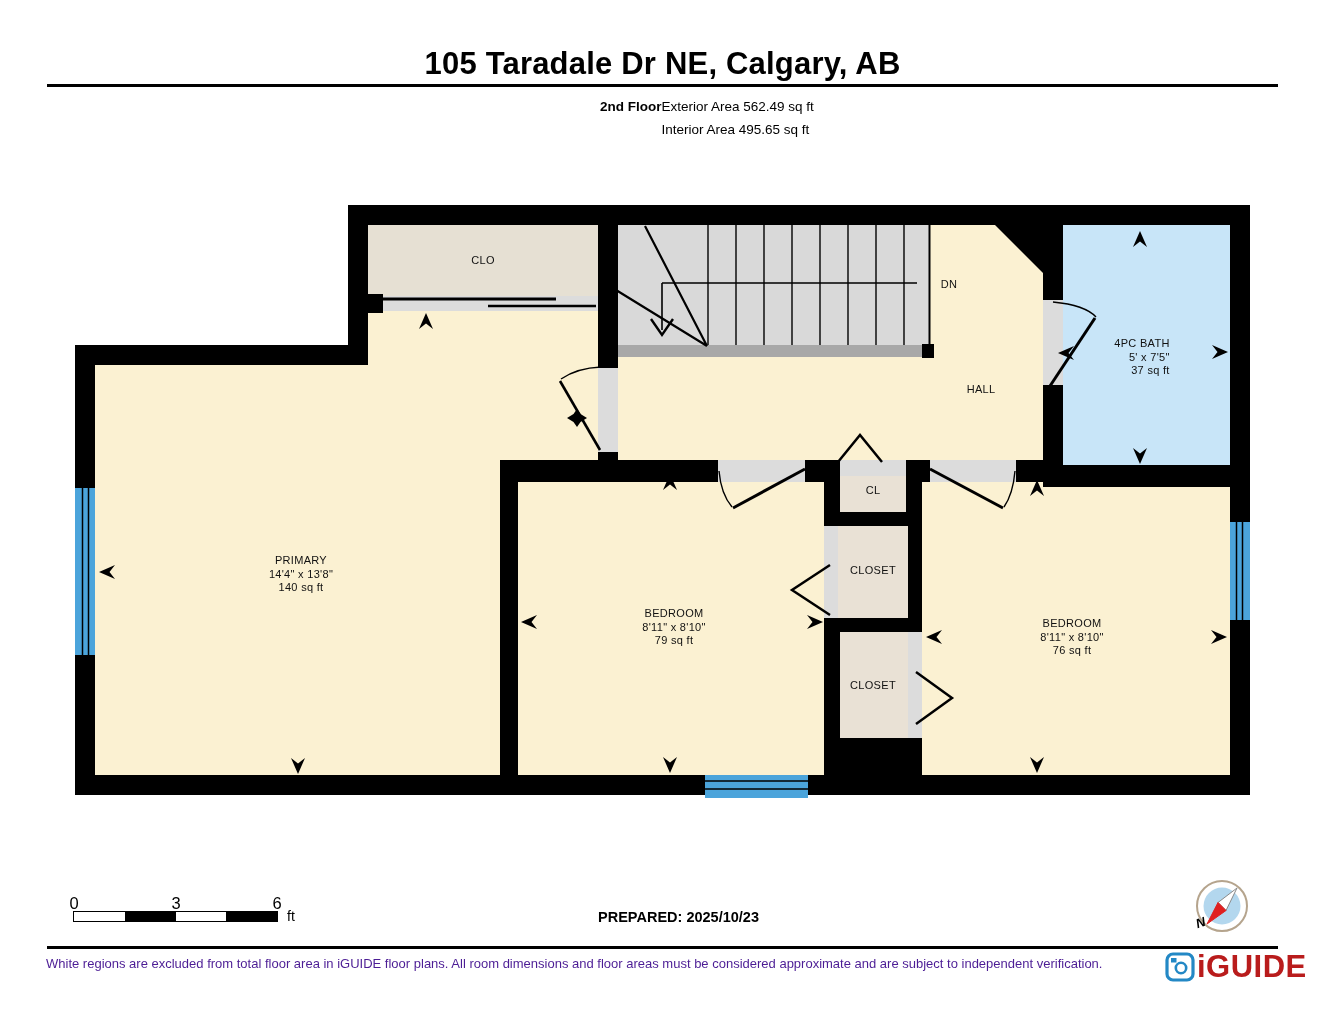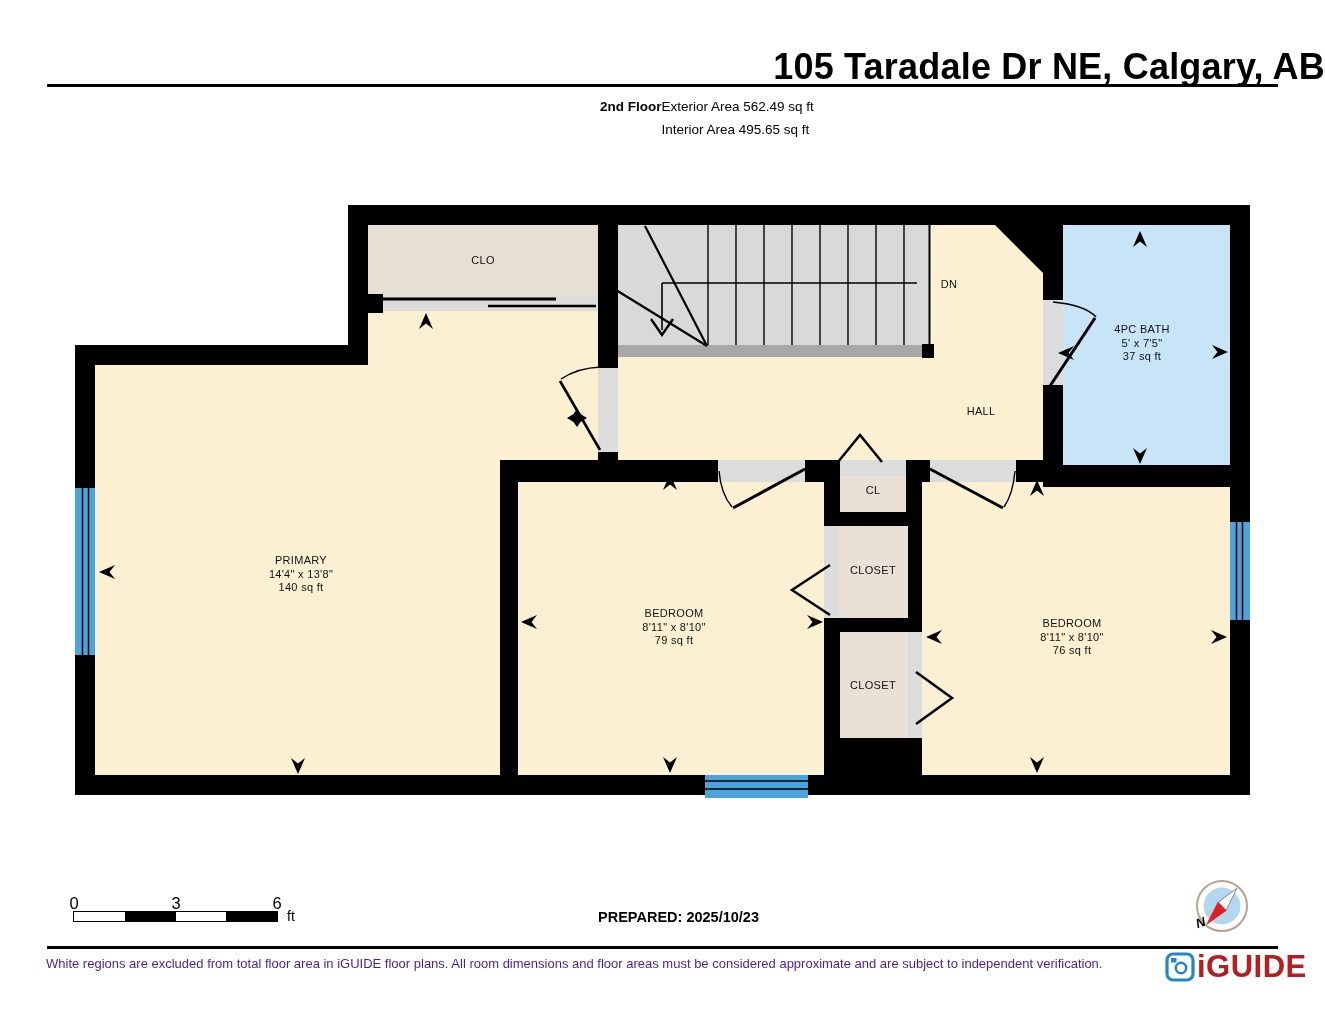--- a/index.html
+++ b/index.html
@@ -1,19 +1,19 @@
 <!DOCTYPE html>
 <html><head>
 <meta charset="utf-8">
 <style>
   html,body{margin:0;padding:0;background:#fff;}
   .page{position:relative;width:1325px;height:1024px;background:#fff;overflow:hidden;
         font-family:"Liberation Sans","DejaVu Sans",sans-serif;color:#000;}
   .abs{position:absolute;}
-  .title{top:46px;left:0;width:100%;text-align:right;font-size:36px;font-weight:bold;letter-spacing:.2px;}
+  .title{top:46px;left:0;width:100%;text-align:center;font-size:31px;font-weight:bold;letter-spacing:.2px;}
   .rule{left:47px;width:1231px;height:2.5px;background:#000;}
   .rule-top{top:84px;}
   .rule-bottom{top:946px;height:3px;}
   .floorinfo{top:95px;left:600px;display:flex;font-size:13.5px;line-height:23px;}
   .floorinfo .fl{font-weight:bold;}
   .roomlabel{transform:translate(-50%,-50%);text-align:center;font-size:11px;line-height:13.5px;
              letter-spacing:.3px;white-space:nowrap;color:#111;}
   .plan-svg{top:0;left:0;}
   .scalenum{transform:translateX(-50%);font-size:16.5px;top:894px;}
   .ftlabel{top:908px;left:287px;font-size:14px;}
@@ -163,23 +163,23 @@
 
     <g stroke="#2388C5" fill="none">
       <rect x="1167" y="954" width="26" height="26" rx="6" stroke-width="3.2"></rect>
       <circle cx="1181" cy="968" r="5.2" stroke-width="2.6"></circle>
       <rect x="1171" y="958" width="5.5" height="4.5" fill="#2388C5" stroke="none"></rect>
     </g>
   </svg>
 
   <div class="abs roomlabel" style="top:261px;left:483px;">CLO</div>
   <div class="abs roomlabel" style="top:285px;left:949px;text-align:center;">DN</div>
-  <div class="abs roomlabel" style="top:412px;left:981px;">HALL</div>
-
-  <div class="abs roomlabel" style="top:343px;left:1142px;">
+  <div class="abs roomlabel" style="top:390px;left:981px;">HALL</div>
+
+  <div class="abs roomlabel" style="top:357px;left:1142px;text-align:right;">
     <div>4PC BATH</div>
     <div>5' x 7'5"</div>
     <div>37 sq ft</div>
   </div>
 
   <div class="abs roomlabel" style="top:574px;left:301px;">
     <div>PRIMARY</div>
     <div>14'4" x 13'8"</div>
     <div>140 sq ft</div>
   </div>

